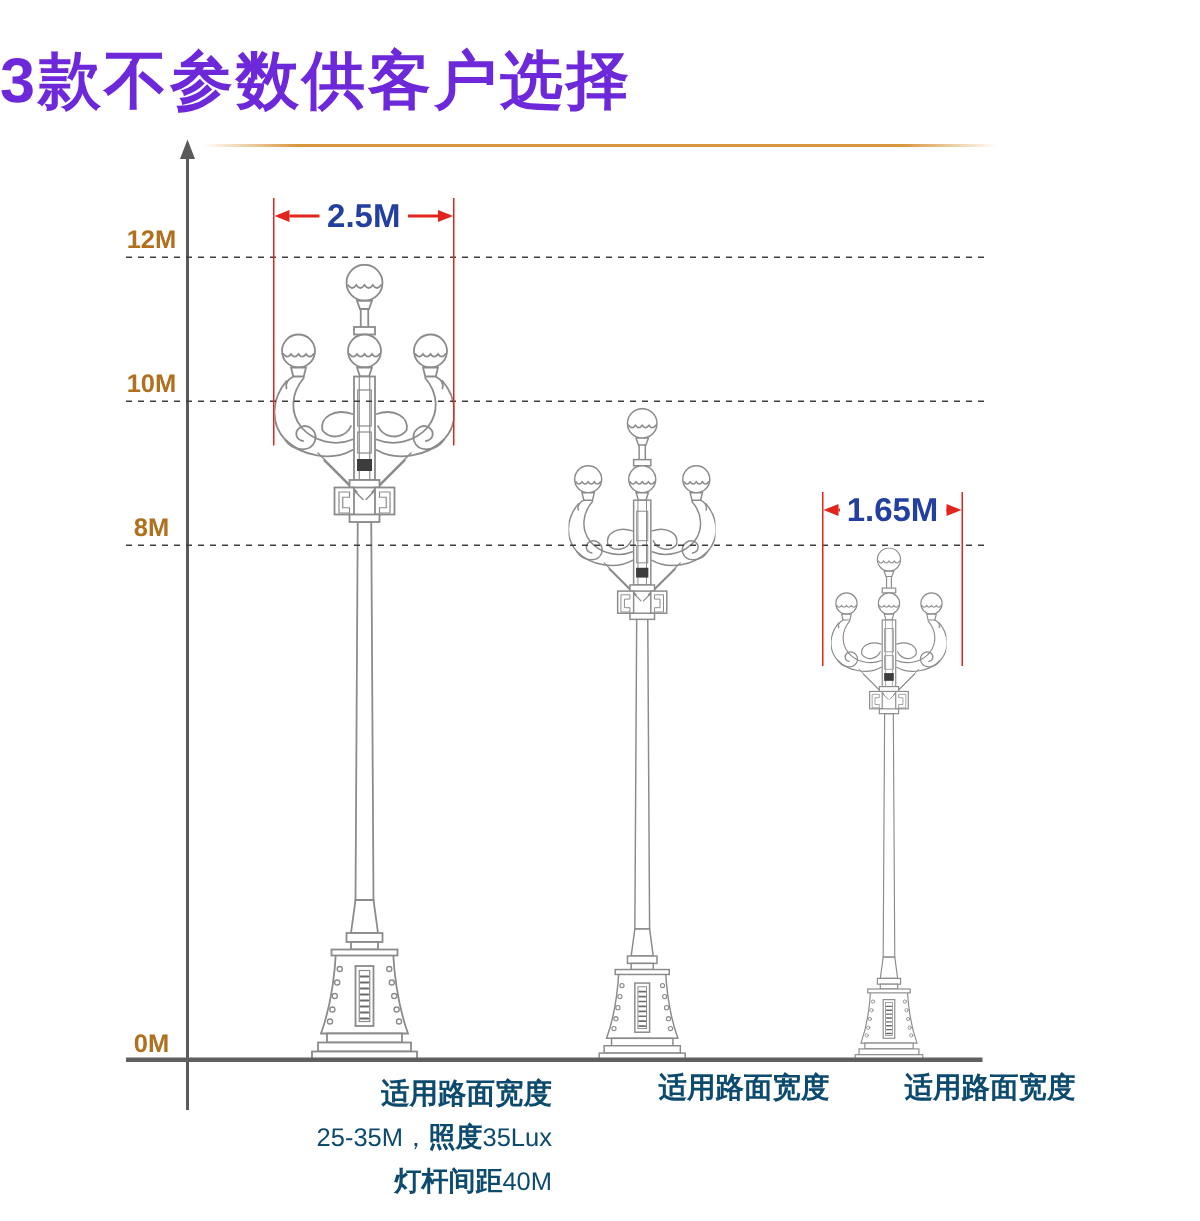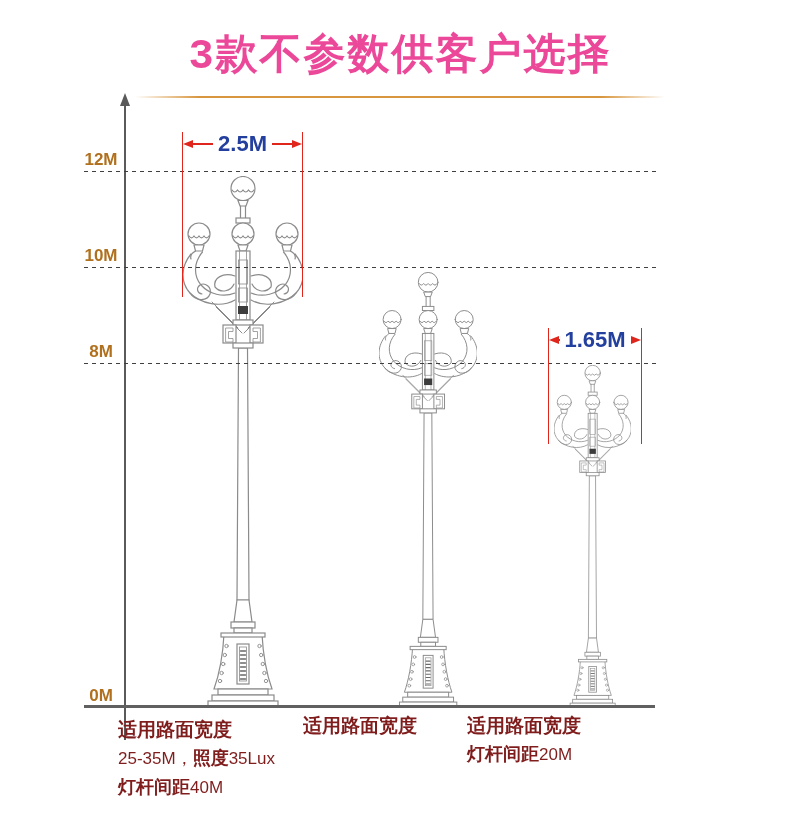--- a/index.html
+++ b/index.html
@@ -1,19 +1,19 @@
 <!DOCTYPE html>
 <html><head>
 <meta charset="utf-8">
 <style>
   html,body{margin:0;padding:0;background:#fff;}
   .page{position:relative;width:800px;height:814px;background:#ffffff;overflow:hidden;
         font-family:"Liberation Sans","DejaVu Sans",sans-serif;}
-  .title{position:absolute;left:0;top:26px;width:100%;text-align:center;
-         font-size:42px;font-weight:bold;color:#ec4899;letter-spacing:2px;font-family:Liberation Mono, monospace;}
+  .title{position:absolute;left:0;top:26px;width:100%;text-align:left;
+         font-size:42px;font-weight:bold;color:#6d28d9;letter-spacing:2px;}
   .divider{position:absolute;left:135px;top:96px;width:530px;height:2px;
          background:linear-gradient(90deg,rgba(216,151,63,0) 0%,#d8973f 12%,#d8973f 88%,rgba(216,151,63,0) 100%);}
   
   .yaxis-line{position:absolute;left:124px;top:104px;width:2px;height:636px;background:#5a5a5a;z-index:1;}
   .yaxis-arrow{position:absolute;left:120px;top:93px;width:0;height:0;
          border-left:5px solid transparent;border-right:5px solid transparent;
          border-bottom:13px solid #5a5a5a;z-index:1;}
   .axis-label{position:absolute;left:80px;width:42px;text-align:center;
          font-size:17px;font-weight:bold;color:#b0701d;line-height:19px;z-index:2;}
   .gridline{position:absolute;left:84px;width:574px;height:1px;z-index:3;
@@ -27,21 +27,21 @@
   .dim .ext.l{left:0;} .dim .ext.r{right:0;}
   .dim .arrow-row{position:absolute;left:1px;right:1px;top:5px;height:14px;
          display:flex;align-items:center;}
   .tri{width:0;height:0;border-top:4px solid transparent;border-bottom:4px solid transparent;flex:0 0 auto;}
   .tri.left{border-right:10px solid #e0261c;}
   .tri.right{border-left:10px solid #e0261c;}
   .dimline{flex:1 1 auto;height:2px;background:#e0261c;}
   .dimlabel{flex:0 0 auto;font-size:22px;font-weight:bold;color:#24409e;
          padding:0 5px;line-height:14px;white-space:nowrap;}
   
-  .spec{position:absolute;width:250px;text-align:left;color:#7f1d1d;z-index:2;}
+  .spec{position:absolute;width:250px;text-align:right;color:#0c4a6e;z-index:2;}
   .spec .l1{font-size:19px;font-weight:bold;line-height:28px;}
   .spec .l2{font-size:17px;line-height:28px;}
   .spec .l2 b{font-size:18px;}
   .spec .l3{font-size:17px;line-height:28px;}
   .spec .l3 b{font-size:18px;}
 </style>
 </head>
 <body>
 
 <div class="page">
@@ -177,16 +177,15 @@
     <div class="l2"><span>25-35M，</span><b>照度</b><span>35Lux</span></div>
     <div class="l3"><b>灯杆间距</b><span>40M</span></div>
   </div>
 
   <div class="spec" style="left:303px;top:712px">
     <div class="l1">适用路面宽度</div>
   </div>
 
   <div class="spec" style="left:467px;top:712px">
     <div class="l1">适用路面宽度</div>
-    <div class="l3"><b>灯杆间距</b><span>20M</span></div>
   </div>
 
 </div>
 
 </body></html>

